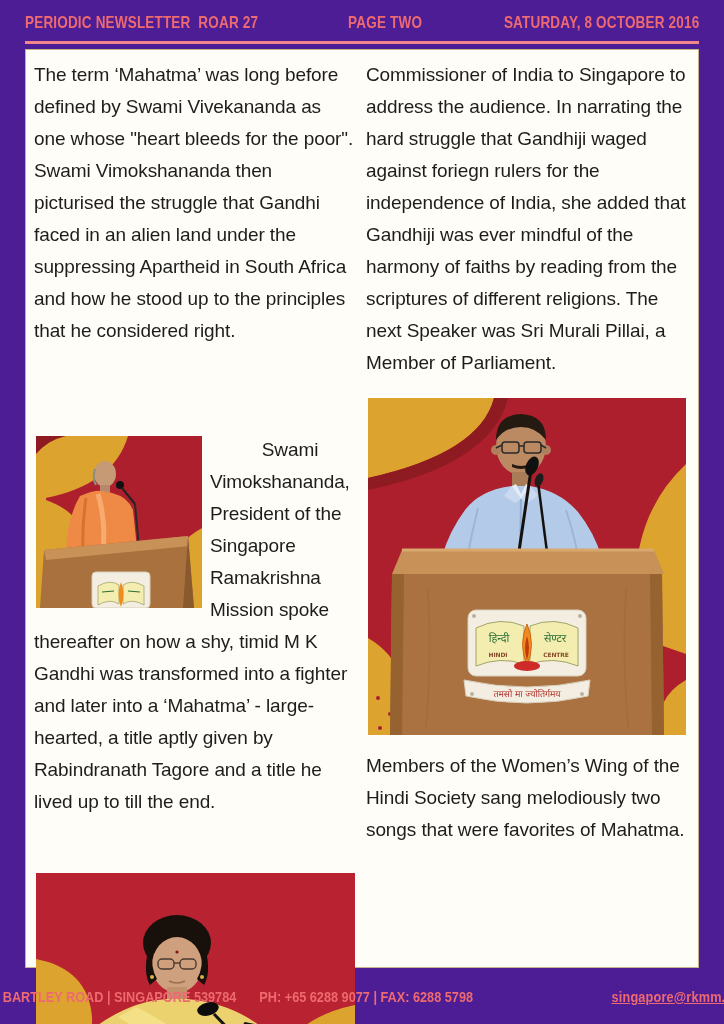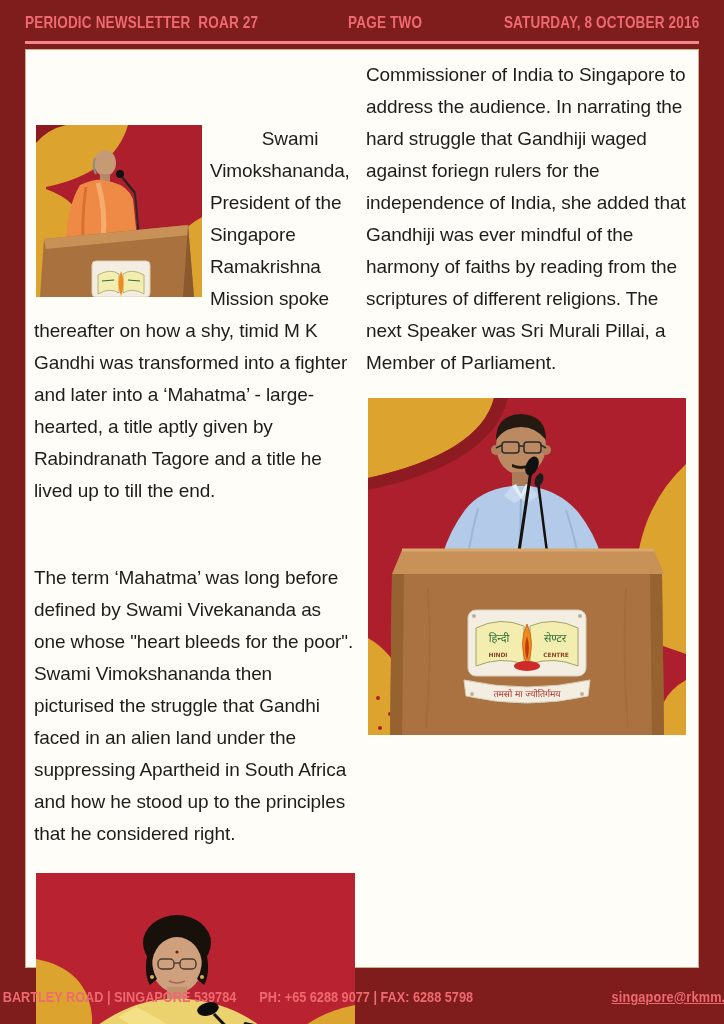--- a/index.html
+++ b/index.html
@@ -1,20 +1,20 @@
 <!DOCTYPE html>
 <html><head>
 <meta charset="utf-8">
 <title>ROAR 27</title>
 <style>
   * { box-sizing: border-box; }
   html,body { margin:0; padding:0; background:#ffffff; }
   .page {
     position:relative; width:724px; height:1024px;
-    background:#7f1d1d; overflow:hidden;
+    background:#4c1d95; overflow:hidden;
     font-family:"Liberation Sans", sans-serif;
   }
   
   .hdr {
     display:flex; justify-content:space-between; align-items:baseline;
     padding:13px 25px 0; color:#ee6a70; font-weight:700; font-size:16.5px;
   }
   .c { display:inline-block; white-space:pre; transform:scaleX(0.82); letter-spacing:0.2px; }
   .o-left   { transform-origin:0 50%; }
   .o-center { transform-origin:50% 50%; }
@@ -52,20 +52,21 @@
     <span class="c o-center">PAGE TWO</span>
     <span class="c o-right">SATURDAY, 8 OCTOBER 2016</span>
   </div>
 
   <div class="rule"></div>
 
   <div class="frame">
     <div class="cols">
 
       <div class="col">
+        <p class="para"><span>The term ‘Mahatma’ was long before defined by Swami Vivekananda as one whose "heart bleeds for the poor".  Swami Vimokshananda then picturised the struggle that Gandhi faced in an alien land under the suppressing Apartheid in South Africa and how he stood up to the principles that he considered right.</span></p>
         <p class="para">
           
           <svg class="photo1" viewBox="0 0 166 172" role="img">
             <rect width="166" height="172" fill="#ad1f2c"></rect>
             <rect width="10" height="172" fill="#dca42f"></rect>
             <path d="M10 0 H92 Q78 48 10 62 Z" fill="#dca42f"></path>
             <path d="M0 0 H30 Q12 4 0 18 Z" fill="#8f1b22"></path>
             <path d="M10 64 Q48 78 44 104 Q40 128 10 134 Z" fill="#dca42f"></path>
             <path d="M166 92 Q120 118 126 172 H166 Z" fill="#dca42f"></path>
             <ellipse cx="69" cy="38" rx="11" ry="13" fill="#c79a76"></ellipse>
@@ -81,21 +82,20 @@
             <path d="M8 114 L152 100 L154 110 L10 124 Z" fill="#c79157"></path>
             <path d="M152 100 L158 172 L147 172 Z" fill="#8a5a2e"></path>
             <rect x="56" y="136" width="58" height="36" rx="4" fill="#f3eee1" stroke="#d6cfbc"></rect>
             <path d="M62 150 Q74 143 83 149 L83 168 Q74 162 62 169 Z" fill="#f3eeaf" stroke="#a3a36a" stroke-width="0.8"></path>
             <path d="M108 150 Q96 143 87 149 L87 168 Q96 162 108 169 Z" fill="#f3eeaf" stroke="#a3a36a" stroke-width="0.8"></path>
             <path d="M85 146 Q90 158 85 171 Q80 158 85 146 Z" fill="#f08c1e"></path>
             <line x1="66" y1="156" x2="78" y2="155" stroke="#2c6e34" stroke-width="1.2"></line>
             <line x1="92" y1="155" x2="104" y2="156" stroke="#2c6e34" stroke-width="1.2"></line>
           </svg><span>Swami Vimokshananda, President of the Singapore Ramakrishna Mission spoke thereafter on how a shy, timid M K Gandhi was transformed into a fighter and later into a ‘Mahatma’ - large-hearted, a title aptly given by Rabindranath Tagore and a title he lived up to till the end.</span>
         </p>
-        <p class="para"><span>The term ‘Mahatma’ was long before defined by Swami Vivekananda as one whose "heart bleeds for the poor".  Swami Vimokshananda then picturised the struggle that Gandhi faced in an alien land under the suppressing Apartheid in South Africa and how he stood up to the principles that he considered right.</span></p>
 
         <svg class="photo3" viewBox="0 0 319 271" role="img">
           <rect width="319" height="271" fill="#b92230"></rect>
           <path d="M0 86 Q52 96 56 144 Q58 190 0 206 Z" fill="#dca42f"></path>
           <path d="M319 132 Q252 146 242 196 L319 212 Z" fill="#dca42f"></path>
           <ellipse cx="141" cy="70" rx="34" ry="28" fill="#18100a"></ellipse>
           <ellipse cx="141" cy="92" rx="25" ry="28" fill="#cfa07e"></ellipse>
           <path d="M113 92 Q108 48 141 44 Q174 48 169 92 Q170 58 141 56 Q112 58 113 92 Z" fill="#18100a"></path>
           <path d="M112 78 Q107 100 114 112 L121 106 Q114 94 117 78 Z" fill="#18100a"></path>
           <path d="M170 78 Q175 100 168 112 L161 106 Q168 94 165 78 Z" fill="#18100a"></path>
@@ -192,20 +192,21 @@
             <circle cx="212" cy="218" r="2" fill="#b9b2a0"></circle>
           <circle cx="104" cy="296" r="2" fill="#b9b2a0"></circle>
             <circle cx="214" cy="296" r="2" fill="#b9b2a0"></circle>
           <text x="131" y="244" font-size="11" text-anchor="middle" fill="#2c6e34">हिन्दी</text>
           <text x="187" y="244" font-size="11" text-anchor="middle" fill="#2c6e34">सेण्टर</text>
           <text x="130" y="259" font-size="6" text-anchor="middle" fill="#8a4a2a" font-weight="bold">HINDI</text>
           <text x="188" y="259" font-size="6" text-anchor="middle" fill="#8a4a2a" font-weight="bold">CENTRE</text>
           <text x="159" y="299" font-size="9" text-anchor="middle" fill="#b03028">तमसो मा ज्योतिर्गमय</text>
         </svg>
 
+        <p class="para"><span>Members of the Women’s Wing of the Hindi Society sang melodiously two songs that were favorites of Mahatma.</span></p>
       </div>
 
     </div>
   </div>
 
   <div class="ftr">
     <div class="ftr-left">
       <span>179 BARTLEY ROAD | SINGAPORE 539784</span>
       <span>PH: +65 6288 9077 | FAX: 6288 5798</span>
     </div>

